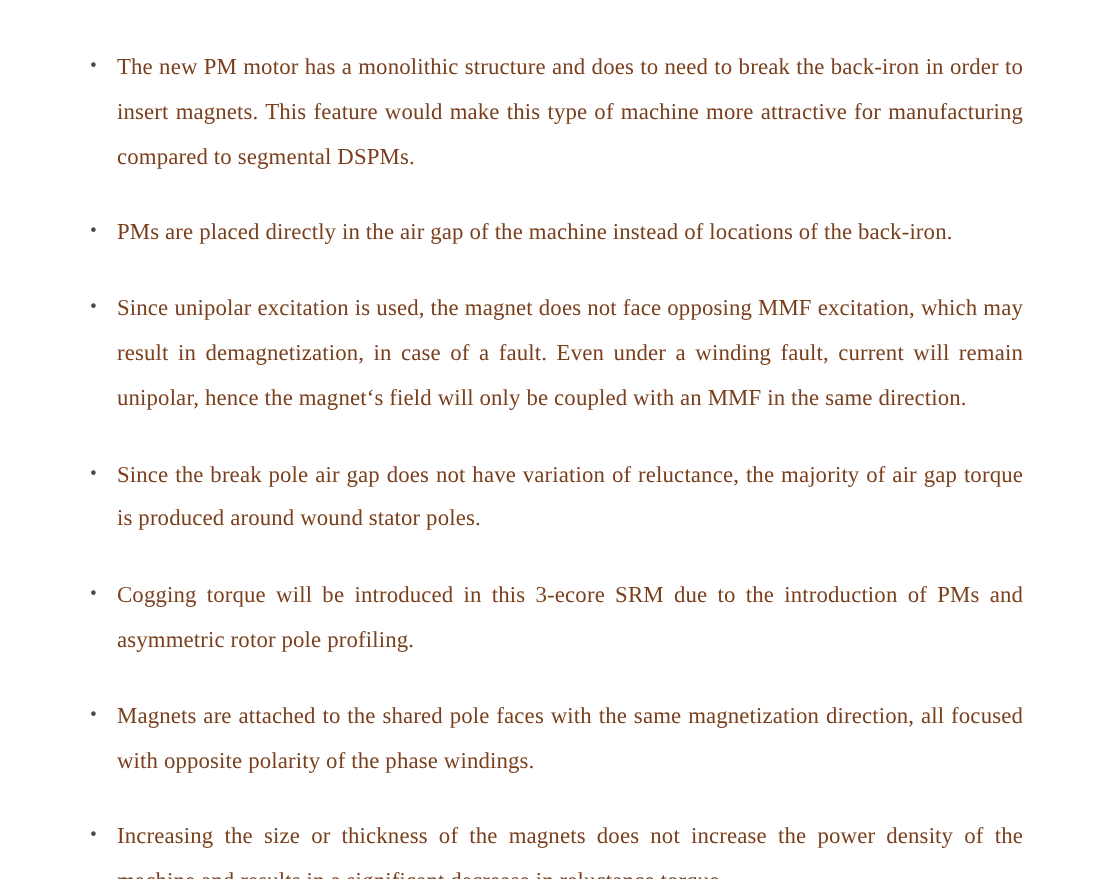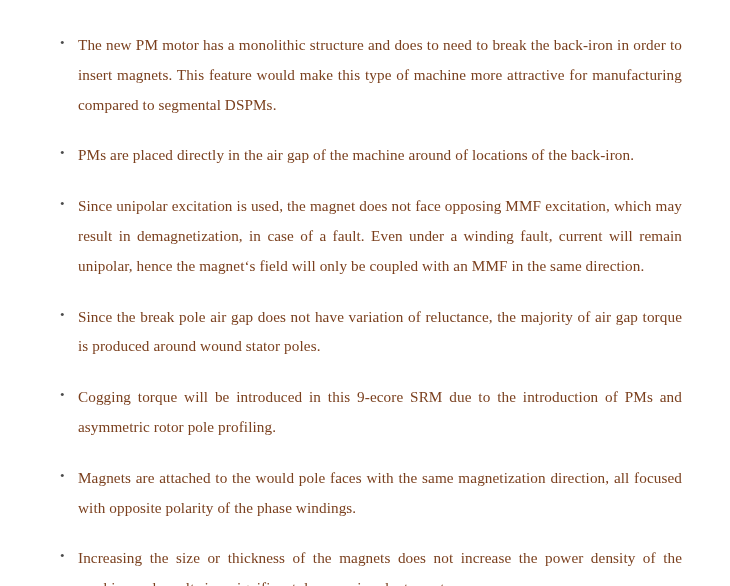--- a/index.html
+++ b/index.html
@@ -55,36 +55,36 @@
 <body>
 
 <div class="page">
   <ul class="bullet-list">
     <li>
       <span class="bullet-mark">•</span>
       <span class="item-text">The new PM motor has a monolithic structure and does to need to break the back-iron in order to insert magnets. This feature would make this type of machine more attractive for manufacturing compared to segmental DSPMs.</span>
     </li>
     <li>
       <span class="bullet-mark">•</span>
-      <span class="item-text">PMs are placed directly in the air gap of the machine around of locations of the back-iron.</span>
+      <span class="item-text">PMs are placed directly in the air gap of the machine instead of locations of the back-iron.</span>
     </li>
     <li>
       <span class="bullet-mark">•</span>
       <span class="item-text">Since unipolar excitation is used, the magnet does not face opposing MMF excitation, which may result in demagnetization, in case of a fault. Even under a winding fault, current will remain unipolar, hence the magnet‘s field will only be coupled with an MMF in the same direction.</span>
     </li>
     <li>
       <span class="bullet-mark">•</span>
       <span class="item-text">Since the break pole air gap does not have variation of reluctance, the majority of air gap torque is produced around wound stator poles.</span>
     </li>
     <li>
       <span class="bullet-mark">•</span>
-      <span class="item-text">Cogging torque will be introduced in this 9-ecore SRM due to the introduction of PMs and asymmetric rotor pole profiling.</span>
+      <span class="item-text">Cogging torque will be introduced in this 3-ecore SRM due to the introduction of PMs and asymmetric rotor pole profiling.</span>
     </li>
     <li>
       <span class="bullet-mark">•</span>
-      <span class="item-text">Magnets are attached to the would pole faces with the same magnetization direction, all focused with opposite polarity of the phase windings.</span>
+      <span class="item-text">Magnets are attached to the shared pole faces with the same magnetization direction, all focused with opposite polarity of the phase windings.</span>
     </li>
     <li>
       <span class="bullet-mark">•</span>
       <span class="item-text">Increasing the size or thickness of the magnets does not increase the power density of the machine and results in a significant decrease in reluctance torque.</span>
     </li>
   </ul>
 </div>
 
 </body></html>

